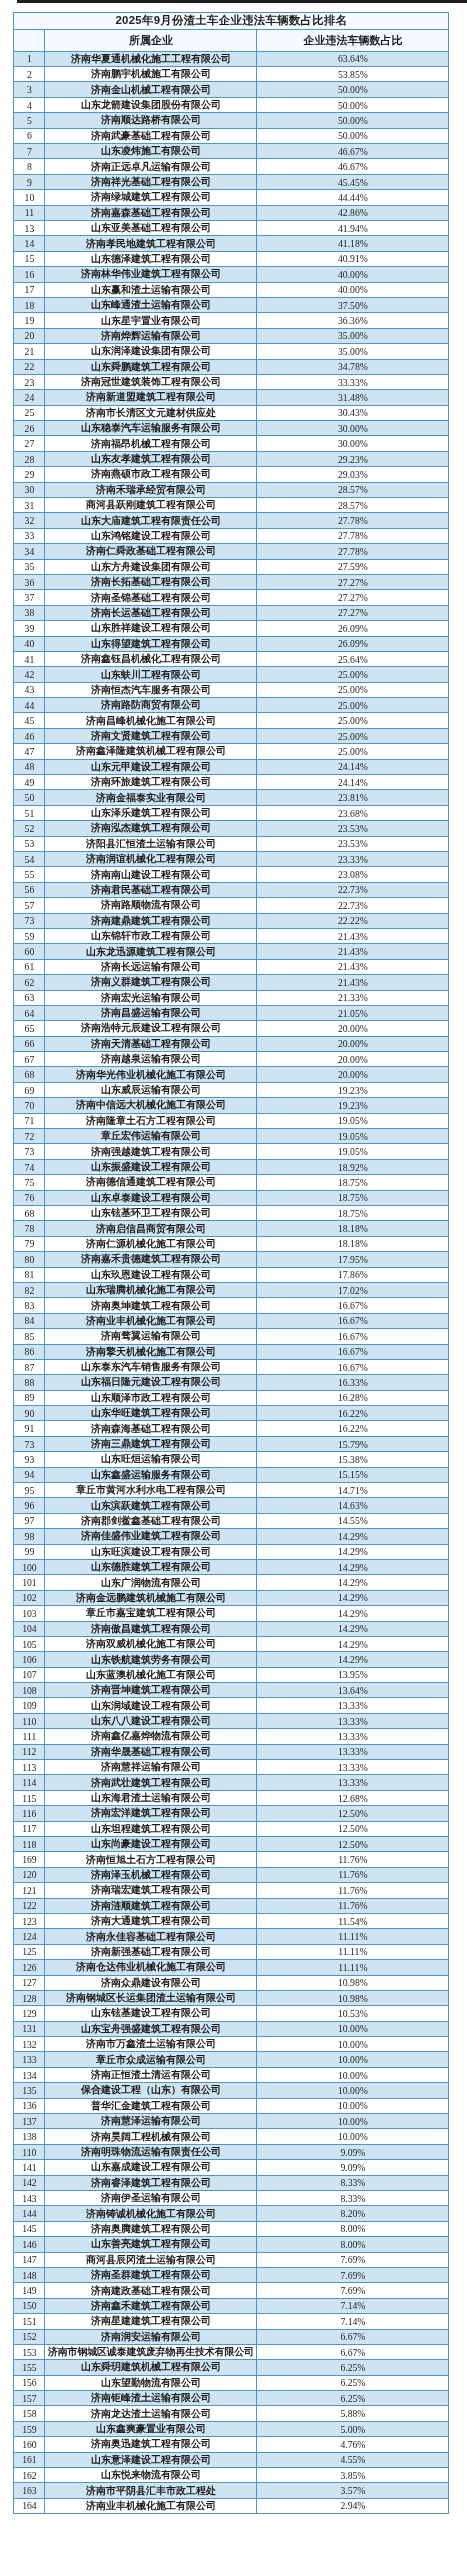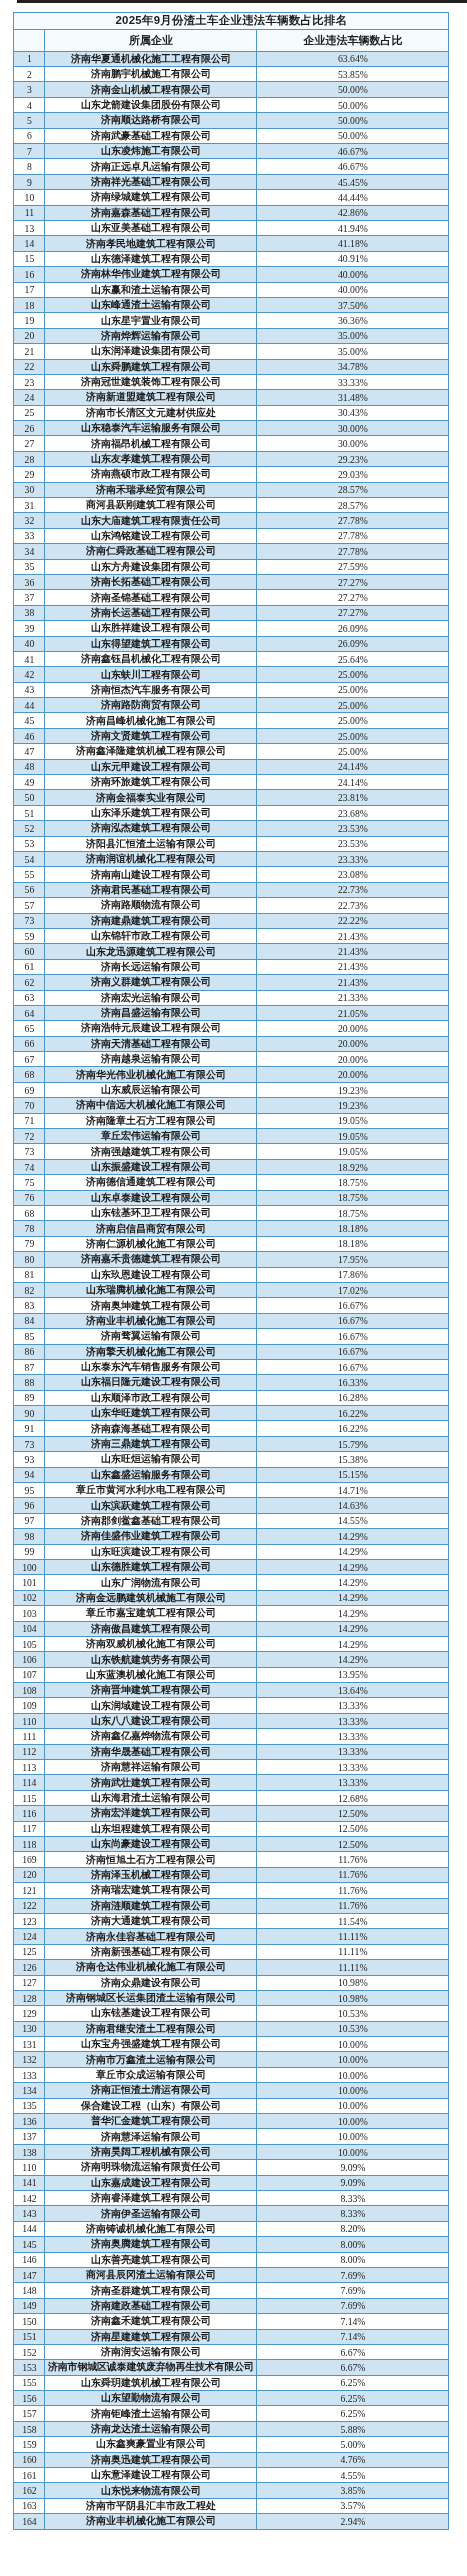--- a/index.html
+++ b/index.html
@@ -722,25 +722,20 @@
         <td class="rank-cell">128</td>
         <td class="company-cell">济南钢城区长运集团渣土运输有限公司</td>
         <td class="ratio-cell">10.98%</td>
       </tr>
       <tr>
         <td class="rank-cell">129</td>
         <td class="company-cell">山东铉基建设工程有限公司</td>
         <td class="ratio-cell">10.53%</td>
       </tr>
       <tr>
-        <td class="rank-cell">130</td>
-        <td class="company-cell">济南君继安渣土工程有限公司</td>
-        <td class="ratio-cell">10.53%</td>
-      </tr>
-      <tr>
         <td class="rank-cell">131</td>
         <td class="company-cell">山东宝舟强盛建筑工程有限公司</td>
         <td class="ratio-cell">10.00%</td>
       </tr>
       <tr>
         <td class="rank-cell">132</td>
         <td class="company-cell">济南市万鑫渣土运输有限公司</td>
         <td class="ratio-cell">10.00%</td>
       </tr>
       <tr>

